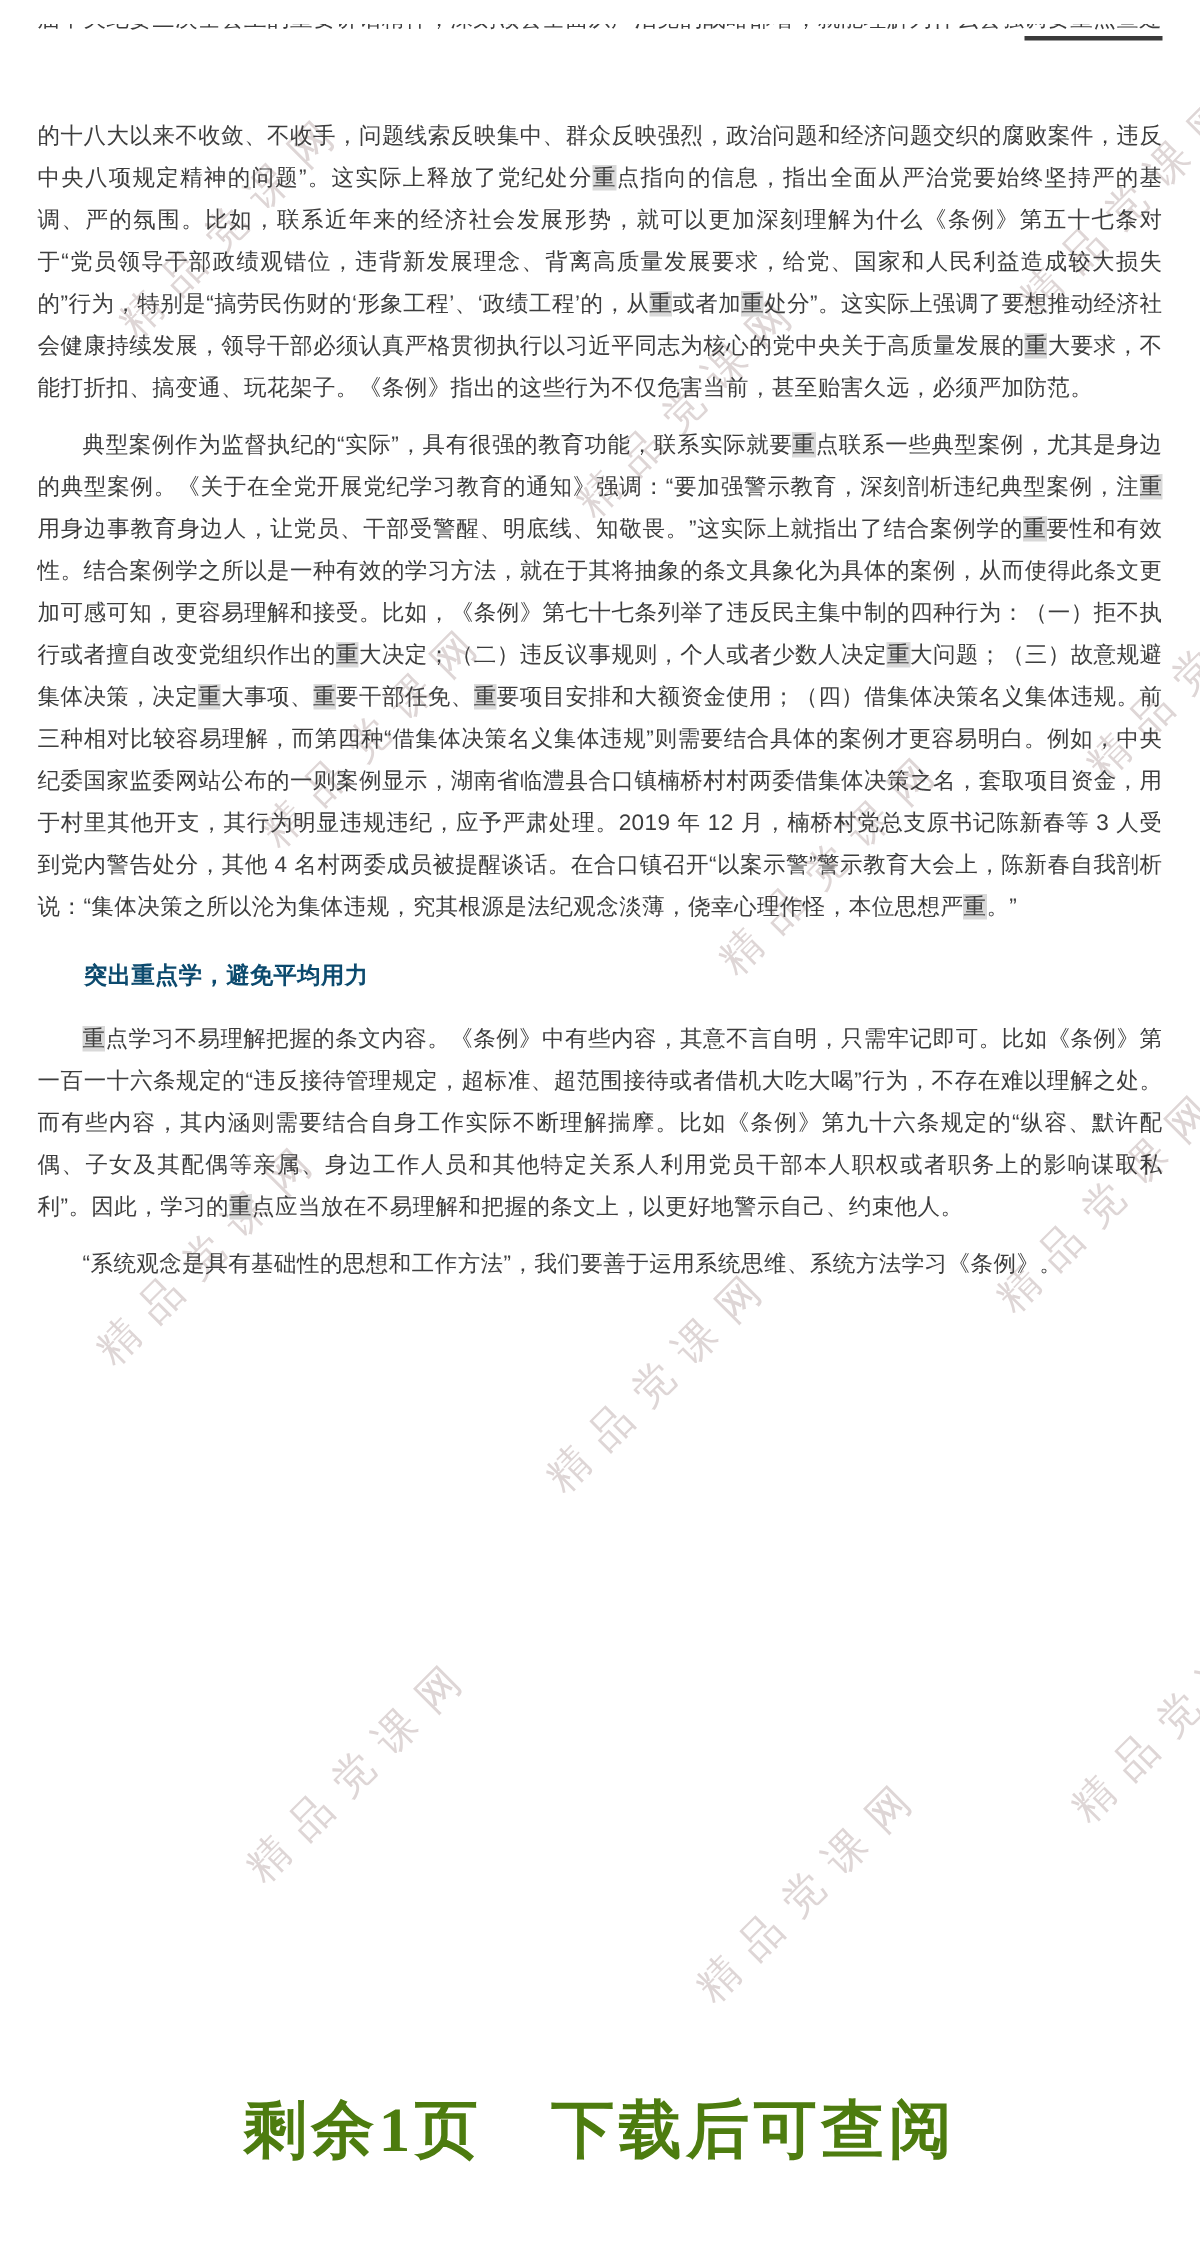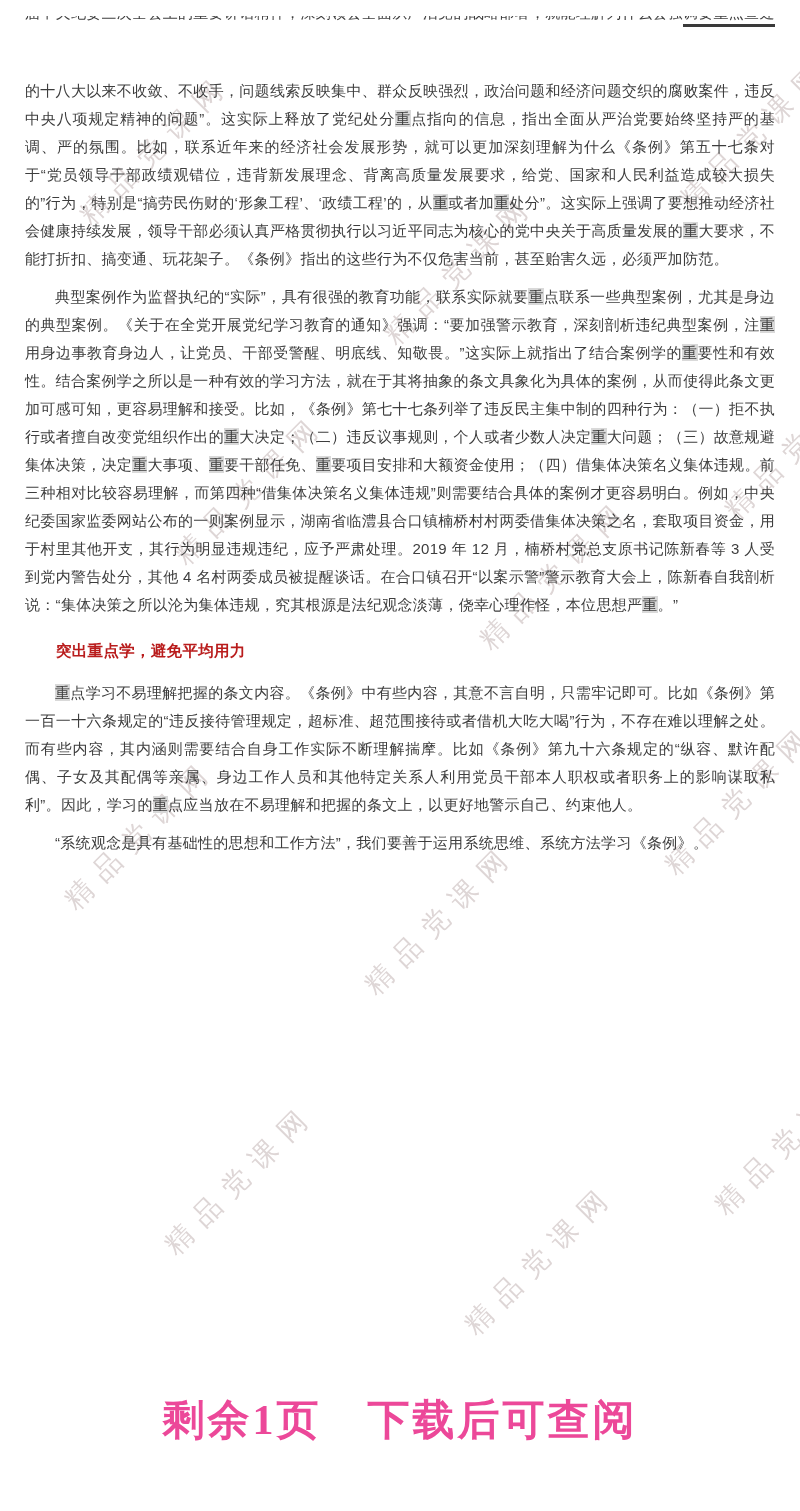--- a/index.html
+++ b/index.html
@@ -50,32 +50,32 @@
     width:116px;height:3px;
     background:#3a3a3a;
   }
   .para{margin:0 0 10px 0;text-indent:2em;}
   .para.no-indent{text-indent:0;}
   .hd{
     margin:18px 0 14px 0;
     padding-left:2em;
     font-size:15.5px;
     font-weight:bold;
-    color:#b91c1c;
+    color:#0c4a6e;
   }
   .hl{background:#d9d9d9;}
   
   .banner{
     position:absolute;z-index:2;
     top:1392px;left:0;right:0;
     text-align:center;
     font-family:"Liberation Serif","DejaVu Serif",serif;
     font-weight:bold;
     font-size:42px;
-    color:#ec4899;
+    color:#4d7c0f;
     letter-spacing:3px;
     white-space:nowrap;
   }
   .banner .hint{margin-left:46px;}
 </style>
 </head>
 <body>
 
 <div class="page">
 

